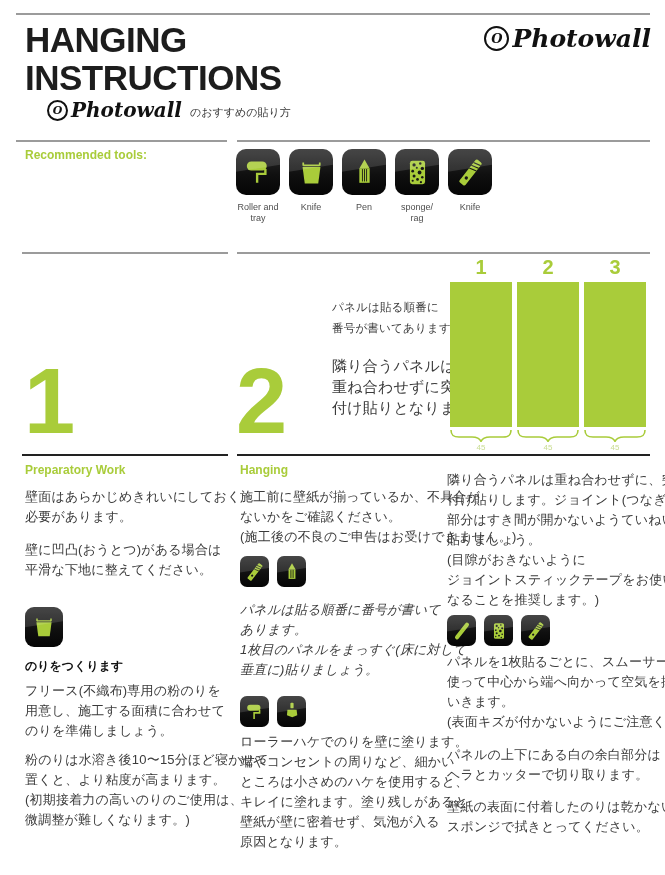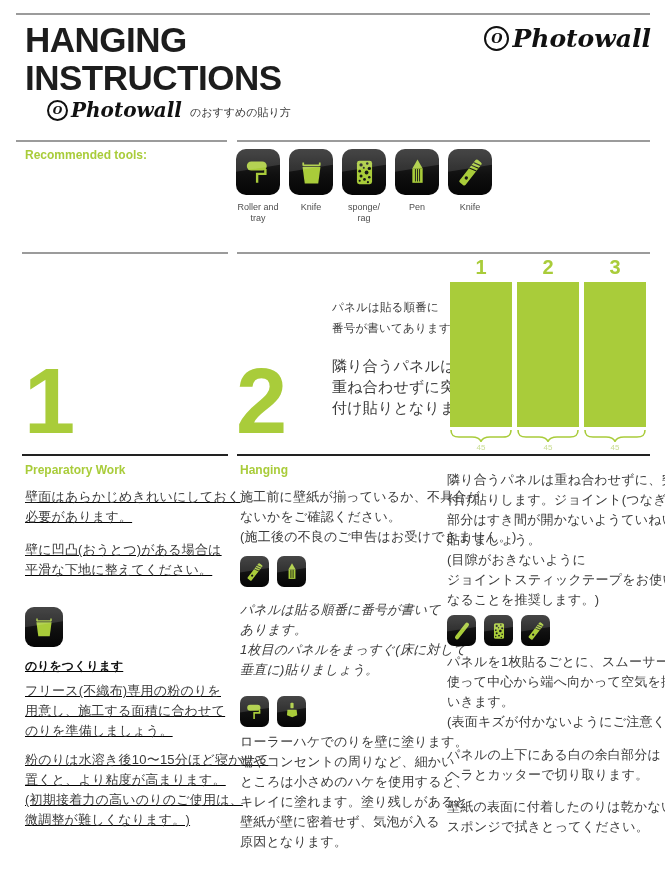--- a/index.html
+++ b/index.html
@@ -54,21 +54,21 @@
   .panels{position:absolute;left:450px;top:256px;display:flex;gap:5px;}
   .panel-col{width:62px;display:flex;flex-direction:column;align-items:center;}
   .panel-num{font-size:20px;line-height:22px;font-weight:700;color:#a9cc3a;margin-bottom:4px;}
   .panel-rect{width:62px;height:145px;background:#a9cc3a;}
   .panel-col svg.brace{width:62px;height:13px;margin-top:2px;}
   .width-label{font-size:8px;color:#c9dc93;margin-top:1px;}
 
   
   .jp{margin:0;white-space:pre;font-size:13px;line-height:20px;color:#3b3b3b;letter-spacing:0.2px;}
   .col{position:absolute;}
-  .col1{left:25px;top:487px;width:205px;text-decoration:underline;}
+  .col1{left:25px;top:487px;width:205px;}
   .col2{left:240px;top:487px;width:205px;}
   .col3{left:447px;top:470px;width:212px;}
   .icon-row{display:flex;gap:8px;}
   .glue-h{margin:0;font-size:12px;line-height:16px;font-weight:700;color:#111;}
 </style>
 </head>
 <body>
 
 <svg width="0" height="0" style="position:absolute" aria-hidden="true">
   <defs>
@@ -168,33 +168,33 @@
       <div class="icon-tile big">
           <svg>
             <use href="#i-bucket"></use>
           </svg>
         </div>
       <div class="tool-label">Knife</div>
     </div>
     <div class="tool">
       <div class="icon-tile big">
           <svg>
+            <use href="#i-pen"></use>
+          </svg>
+        </div>
+      <div class="tool-label">Pen</div>
+    </div>
+    <div class="tool">
+      <div class="icon-tile big">
+          <svg>
             <use href="#i-sponge"></use>
           </svg>
         </div>
       <div class="tool-label">sponge/
 rag</div>
-    </div>
-    <div class="tool">
-      <div class="icon-tile big">
-          <svg>
-            <use href="#i-pen"></use>
-          </svg>
-        </div>
-      <div class="tool-label">Pen</div>
     </div>
     <div class="tool">
       <div class="icon-tile big">
           <svg>
             <use href="#i-knife"></use>
           </svg>
         </div>
       <div class="tool-label">Knife</div>
     </div>
   </div>

